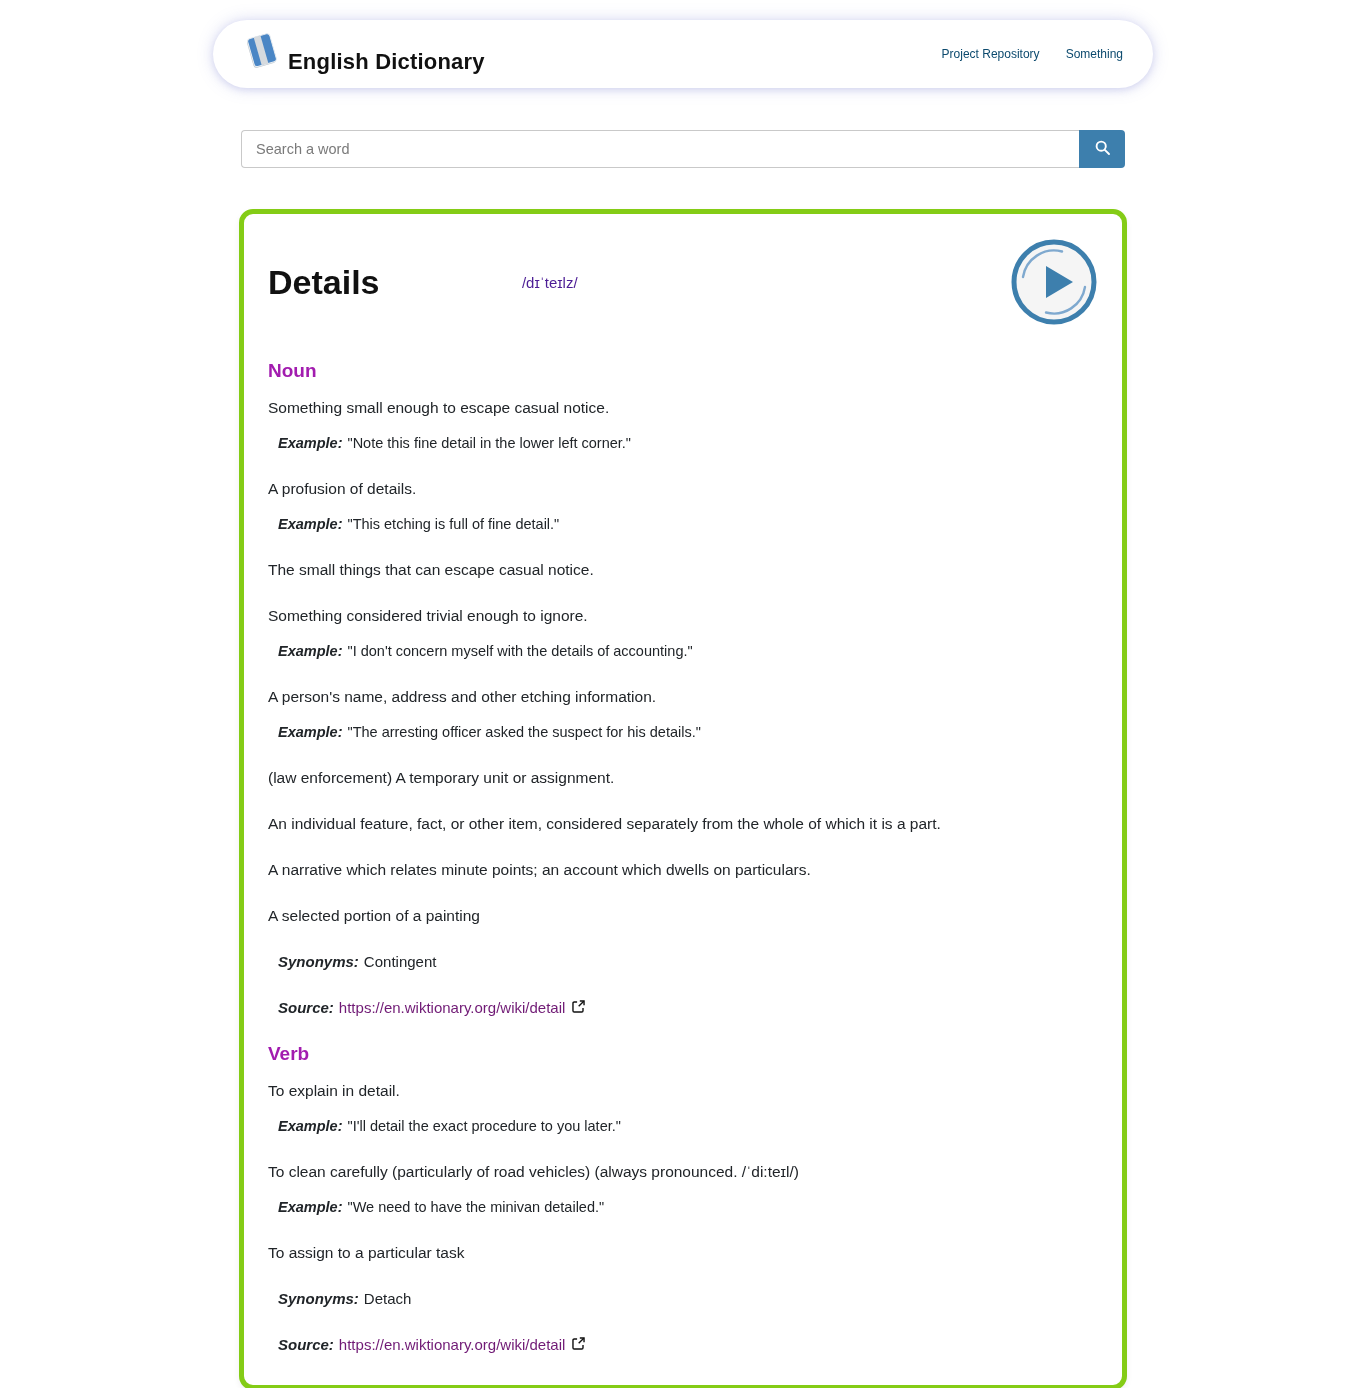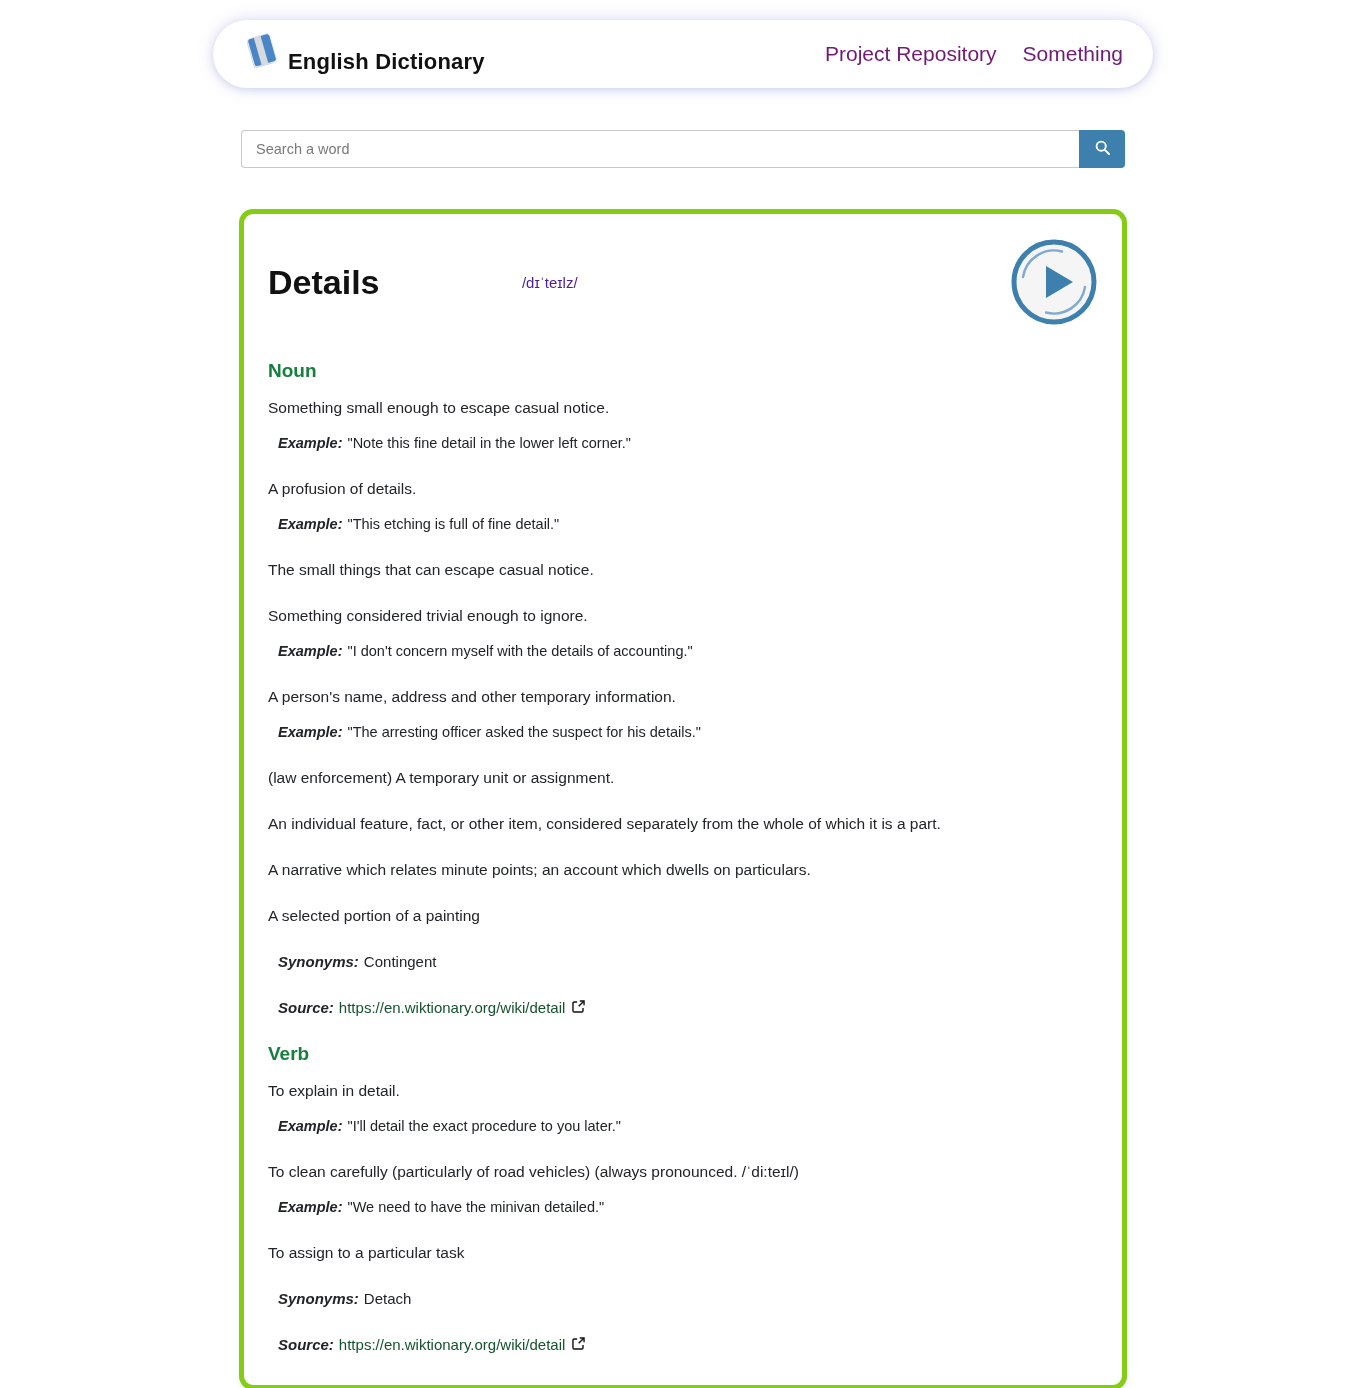--- a/index.html
+++ b/index.html
@@ -17,21 +17,21 @@
     margin: 20px auto 0;
     background: #ffffff;
     border-radius: 34px;
     box-shadow: 0 0 16px rgba(120,125,210,0.28), 0 2px 6px rgba(120,125,210,0.18);
     display: flex; align-items: center;
     padding: 0 30px;
   }
   .brand { display: flex; align-items: flex-end; gap: 9px; }
   .brand-title { font-size: 22px; font-weight: 700; color: #111; letter-spacing: 0.2px; }
   .nav { margin-left: auto; display: flex; gap: 26px; }
-  .nav-link { font-size: 21px; color: #701a75; text-decoration: none; cursor: pointer; }
+  .nav-link { font-size: 12px; color: #0c4a6e; text-decoration: none; cursor: pointer; }
 
   
   .search-row {
     width: 884px; margin: 42px auto 0;
     display: flex; height: 38px;
   }
   .search-input {
     flex: 1; height: 38px;
     border: 1px solid #c9c9c9;
     border-right: none;
@@ -69,29 +69,29 @@
   }
   .word { font-size: 34px; font-weight: 700; color: #111; margin: 0; }
   .phonetic { font-size: 15px; color: #4c1d95; margin-right: 290px; }
   .play-btn {
     width: 88px; height: 88px;
     border: none; background: transparent;
     padding: 0; cursor: pointer;
     flex: 0 0 auto;
   }
 
-  .pos-heading { font-size: 19px; font-weight: 700; margin: 0 0 15px; color: #15803d; }
+  .pos-heading { font-size: 19px; font-weight: 700; margin: 0 0 15px; color: #a21caf; }
   .section { margin: 0; }
   .def-block { margin: 0 0 25px; }
   .def-text { margin: 0; font-size: 15.5px; line-height: 21px; }
   .example { margin: 15px 0 0; padding-left: 10px; font-size: 14.5px; line-height: 20px; }
   .meta-row { margin: 0 0 25px; padding-left: 10px; font-size: 15px; line-height: 21px; }
   .bi-label { font-weight: 700; font-style: italic; margin-right: 5px; }
   .source-link {
-    color: #14532d; text-decoration: none; cursor: pointer;
+    color: #701a75; text-decoration: none; cursor: pointer;
     display: inline-flex; align-items: center; gap: 6px;
   }
   .ext-icon { position: relative; top: 1px; }
 </style>
 </head>
 <body>
 
 <div class="page">
 
   <header class="header-pill">
@@ -164,21 +164,21 @@
       </div>
 
       <div class="def-block">
         <p class="def-text">Something considered trivial enough to ignore.</p>
         <p class="example">
           <span class="bi-label">Example:</span><span>"I don't concern myself with the details of accounting."</span>
         </p>
       </div>
 
       <div class="def-block">
-        <p class="def-text">A person's name, address and other temporary information.</p>
+        <p class="def-text">A person's name, address and other etching information.</p>
         <p class="example">
           <span class="bi-label">Example:</span><span>"The arresting officer asked the suspect for his details."</span>
         </p>
       </div>
 
       <div class="def-block">
         <p class="def-text">(law enforcement) A temporary unit or assignment.</p>
       </div>
 
       <div class="def-block">

